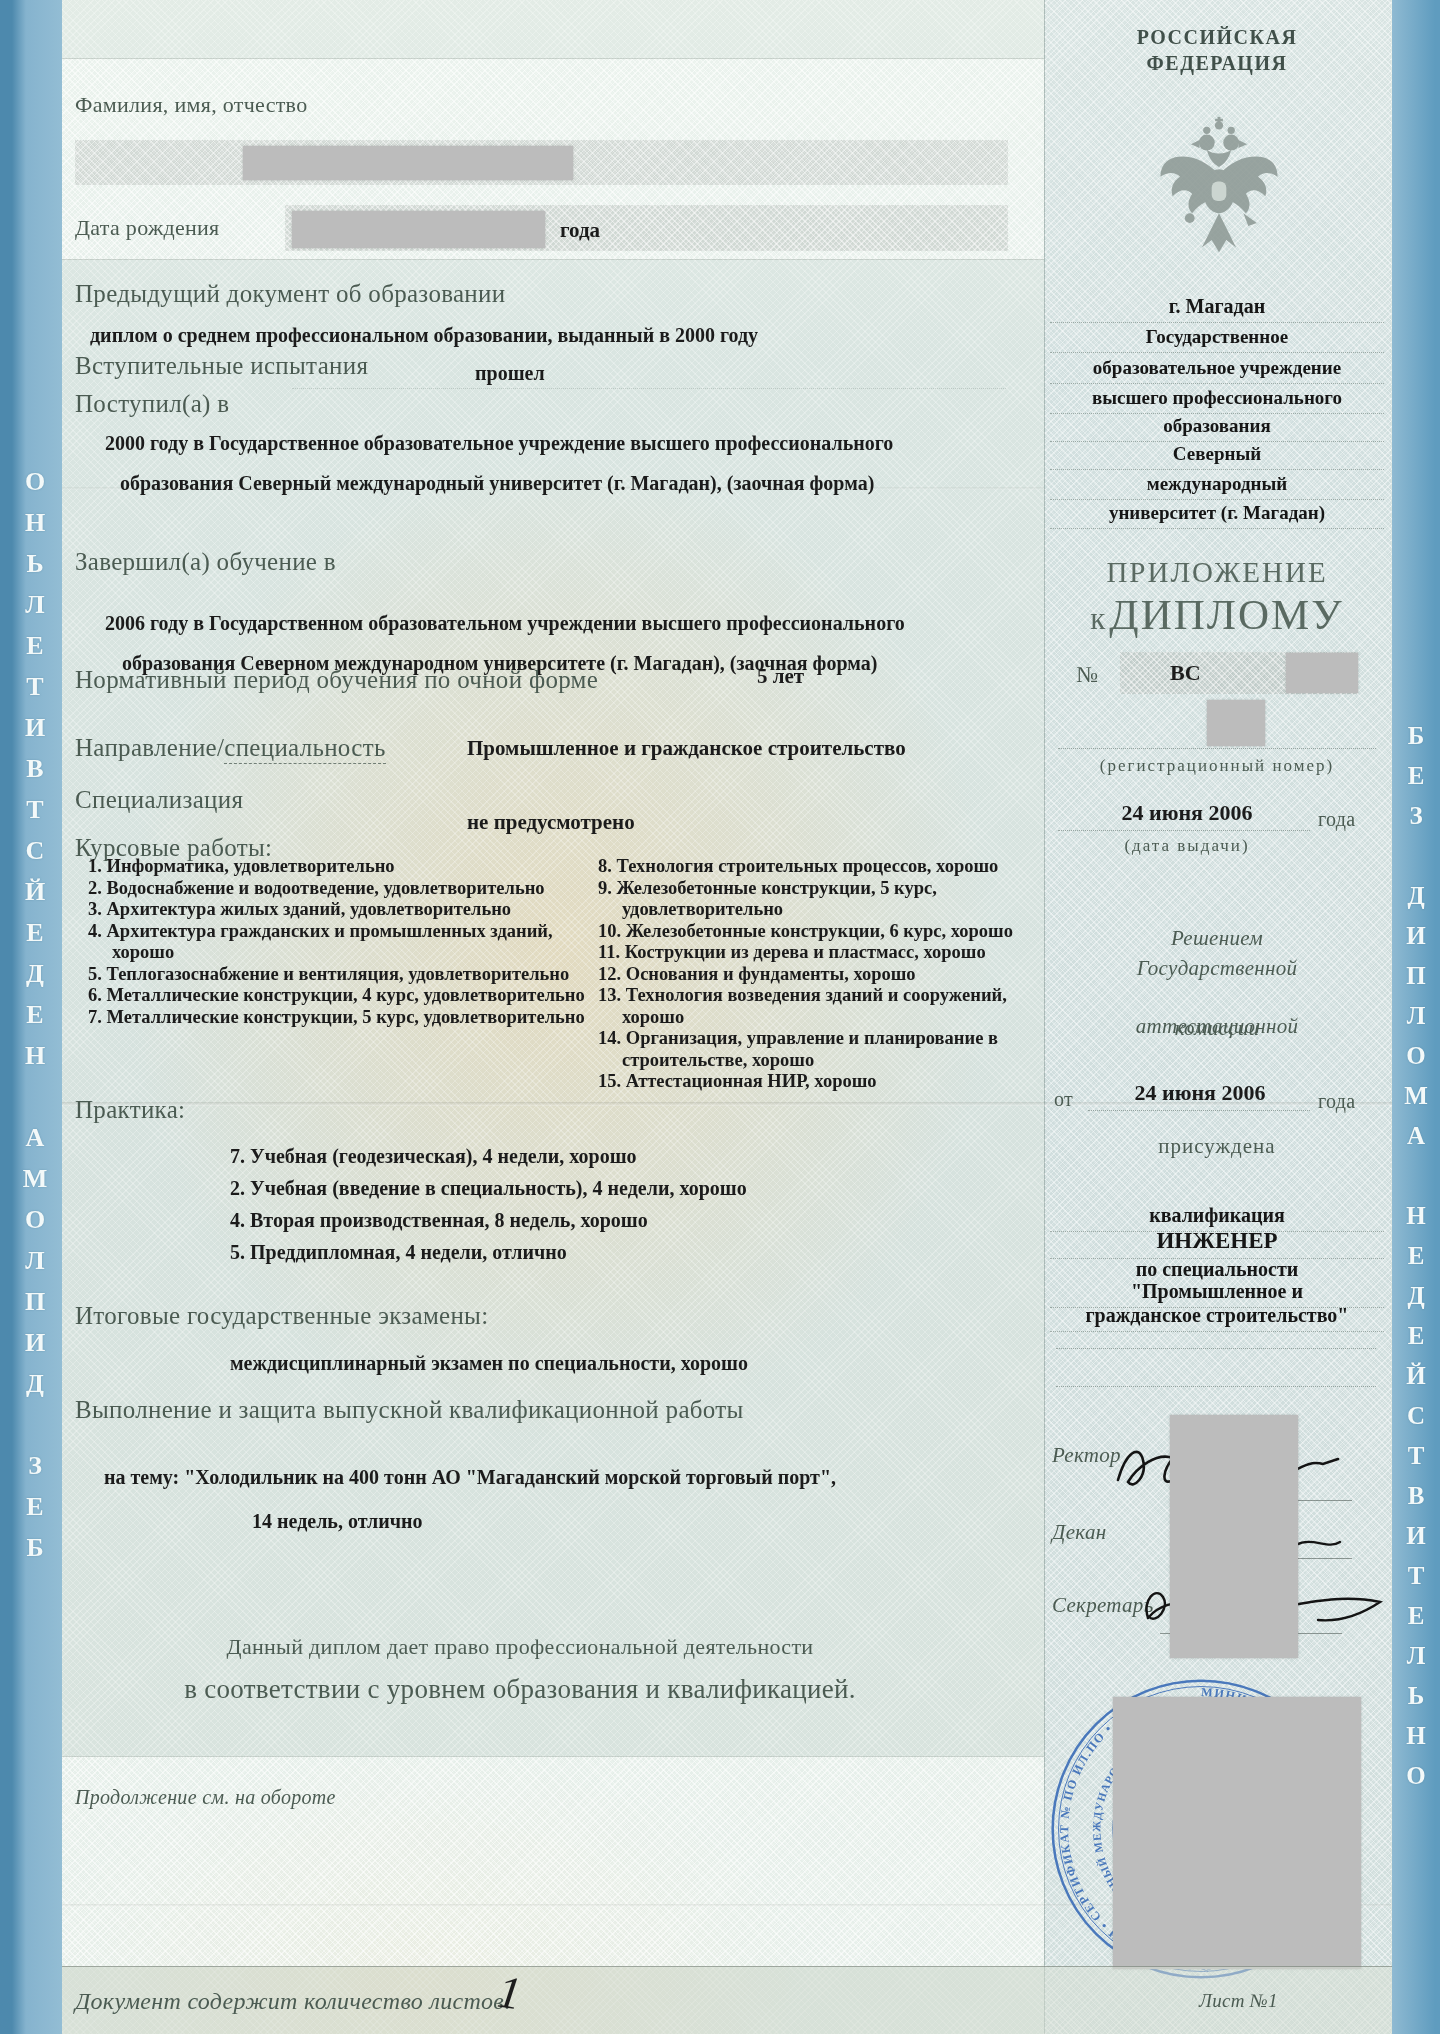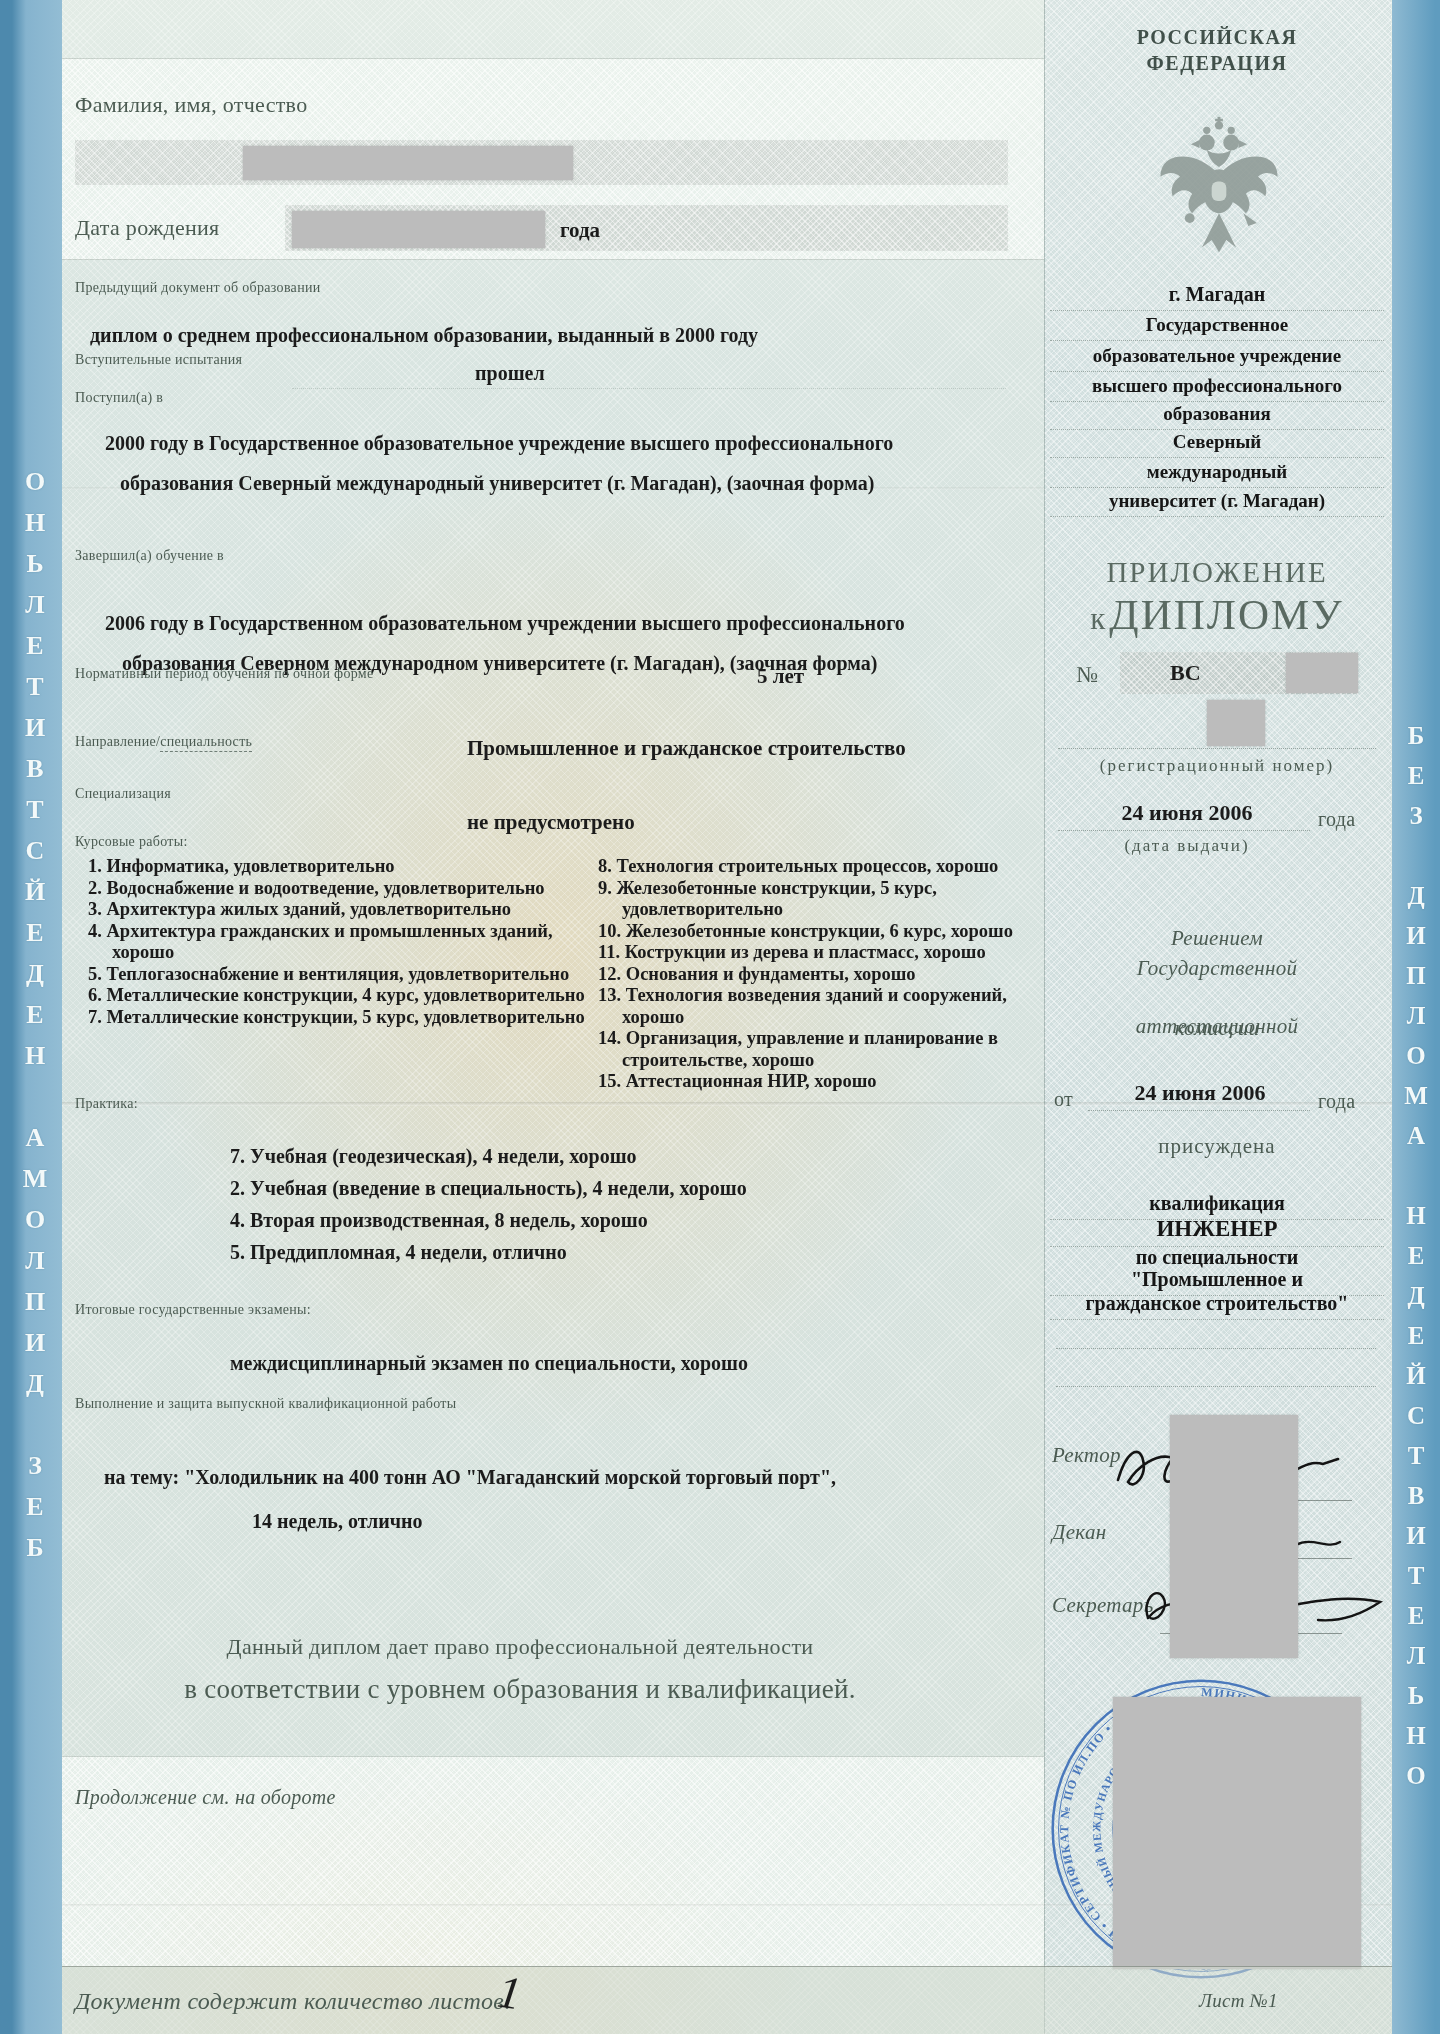--- a/index.html
+++ b/index.html
@@ -11,26 +11,26 @@
       radial-gradient(ellipse 500px 300px at 420px 1980px, rgba(231,219,189,.6), rgba(231,219,189,0) 75%),
       linear-gradient(180deg, #e3ece6 0%, #d9e5e1 18%, #d6e2de 55%, #d9e4de 100%);
   }
   .page::before{ 
     content:""; position:absolute; inset:0; pointer-events:none;
     background:
       repeating-linear-gradient(45deg, rgba(255,255,255,.25) 0 1px, rgba(255,255,255,0) 1px 5px),
       repeating-linear-gradient(-45deg, rgba(255,255,255,.25) 0 1px, rgba(255,255,255,0) 1px 5px);
   }
   .abs{position:absolute;}
-  .lab{color:var(--color-label-green,#4b5b52); font-size:14px; letter-spacing:.3px;}
+  .lab{color:var(--color-label-green,#4b5b52); font-size:25px; letter-spacing:.3px;}
   .val{color:var(--color-value-black,#1b1b1b); font-weight:700; font-size:20px;}
   .ital{font-style:italic;}
   .cap{letter-spacing:2px; font-size:17px; color:var(--color-label-green,#4b5b52);}
   .rc-center{left:1050px; width:334px; text-align:center;}
-  .rc-bold{color:#161616; font-weight:700; font-size:19px;}
+  .rc-bold{color:#161616; font-weight:700; font-size:19px;margin-top:12px;}
   .dotrule{border-bottom:1px dotted rgba(95,112,104,.55); height:0;}
   .solidrule{border-bottom:1px solid rgba(70,80,75,.55); height:0;}
   .redact{background:var(--color-redact-gray,#bcbcbc); box-shadow:0 0 2px rgba(120,120,120,.5);}
   .hatchband{
     background:rgba(156,165,159,.32);
     background-image:
       repeating-linear-gradient(45deg, rgba(255,255,255,.45) 0 1px, rgba(0,0,0,0) 1px 4px),
       repeating-linear-gradient(-45deg, rgba(255,255,255,.45) 0 1px, rgba(0,0,0,0) 1px 4px);
   }
   .topband{background:rgba(240,246,241,.6);

